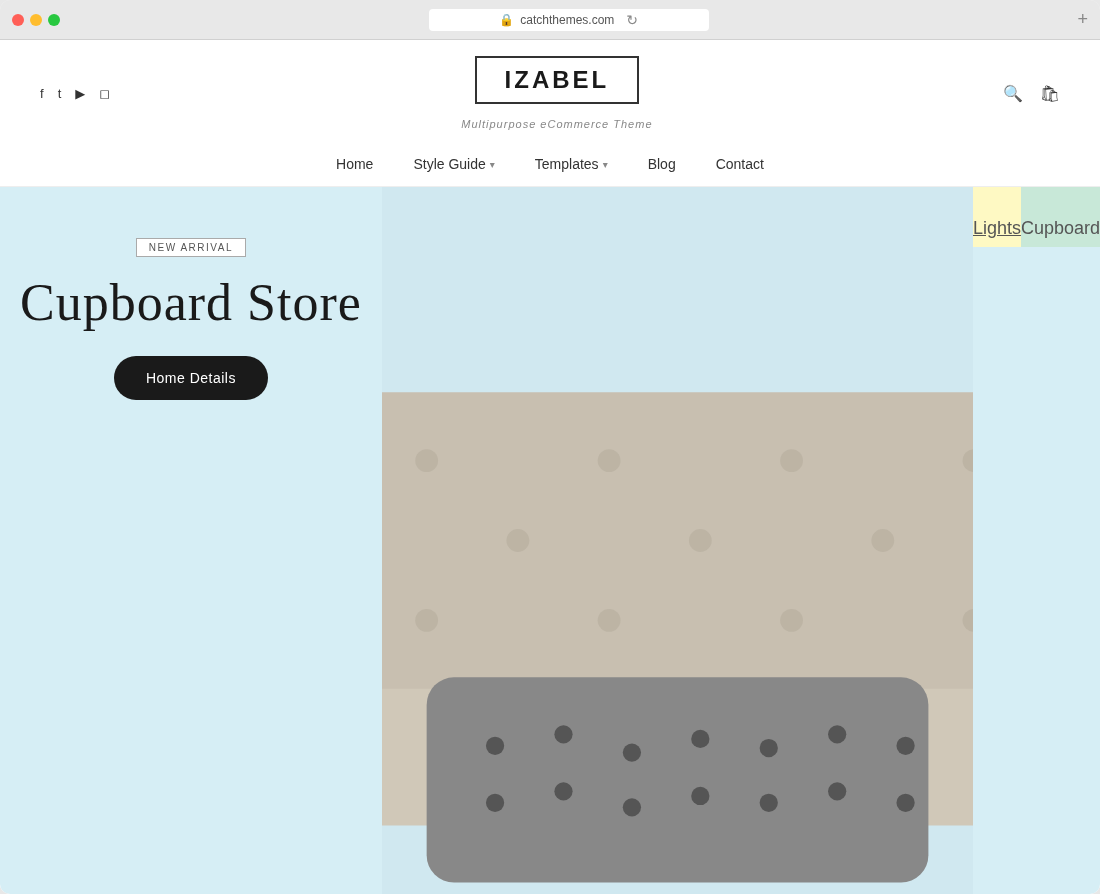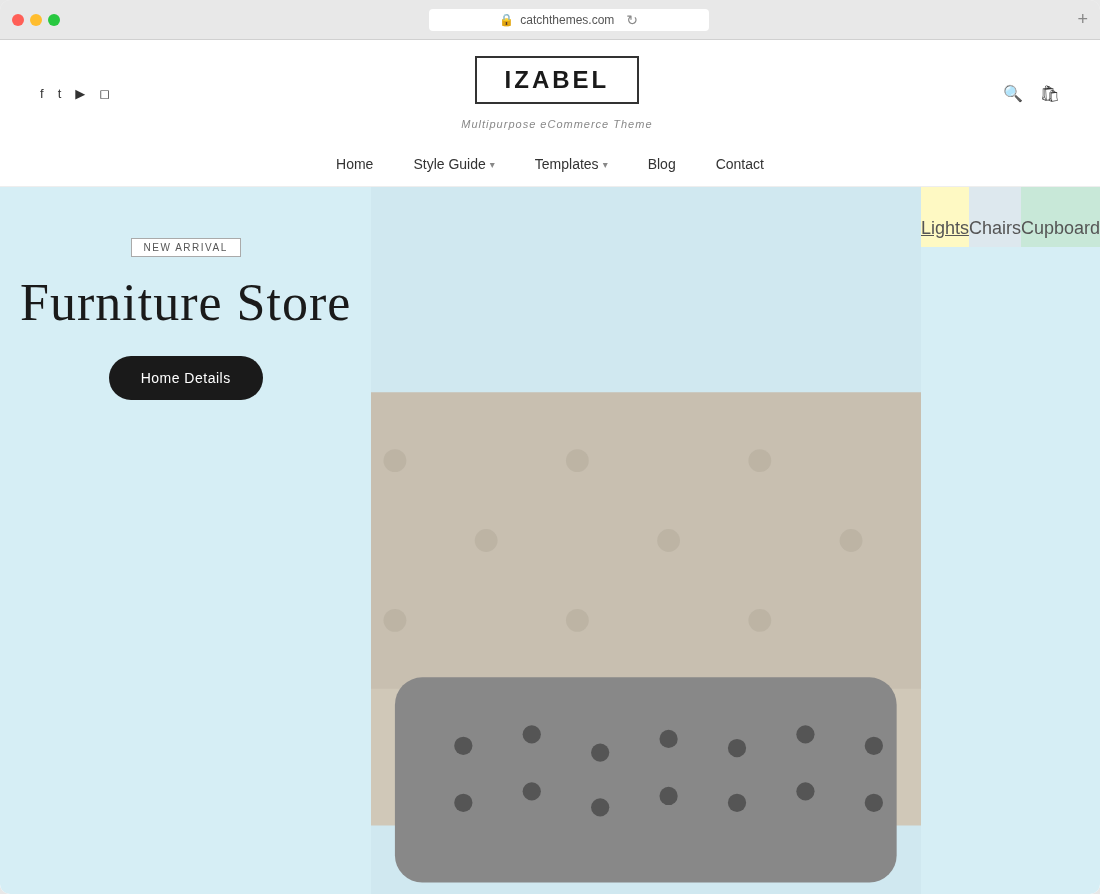--- a/index.html
+++ b/index.html
@@ -337,21 +337,21 @@
         </a>
         <a class="nav-item">
           <span>Contact</span>
         </a>
       </nav>
     </div>
 
     <div class="hero-section">
       <div class="hero-text">
         <div class="new-arrival-badge">NEW ARRIVAL</div>
-        <h1 class="hero-title">Furniture Store</h1>
+        <h1 class="hero-title">Cupboard Store</h1>
         <button class="hero-button">Home Details</button>
       </div>
 
       <div class="hero-image">
         <svg class="sofa-svg" viewBox="0 0 1020 310" preserveAspectRatio="xMidYMid slice" xmlns="http://www.w3.org/2000/svg">
 
           <rect width="1020" height="310" fill="#d0e8f0"></rect>
 
           <rect x="60" y="90" width="900" height="140" rx="8" fill="#c8bfb0"></rect>
 
@@ -430,22 +430,19 @@
           <rect x="900" y="275" width="20" height="30" rx="3" fill="#a89880"></rect>
           <rect x="300" y="275" width="16" height="25" rx="3" fill="#a89880"></rect>
           <rect x="700" y="275" width="16" height="25" rx="3" fill="#a89880"></rect>
         </svg>
       </div>
 
       <div class="category-strip">
         <div class="category-item cat-lights">
           <span>Lights</span>
         </div>
-        <div class="category-item cat-chairs">
-          <span>Chairs</span>
-        </div>
         <div class="category-item cat-cupboard">
           <span>Cupboard</span>
         </div>
       </div>
     </div>
   </div>
 </div>
 
 </body></html>

